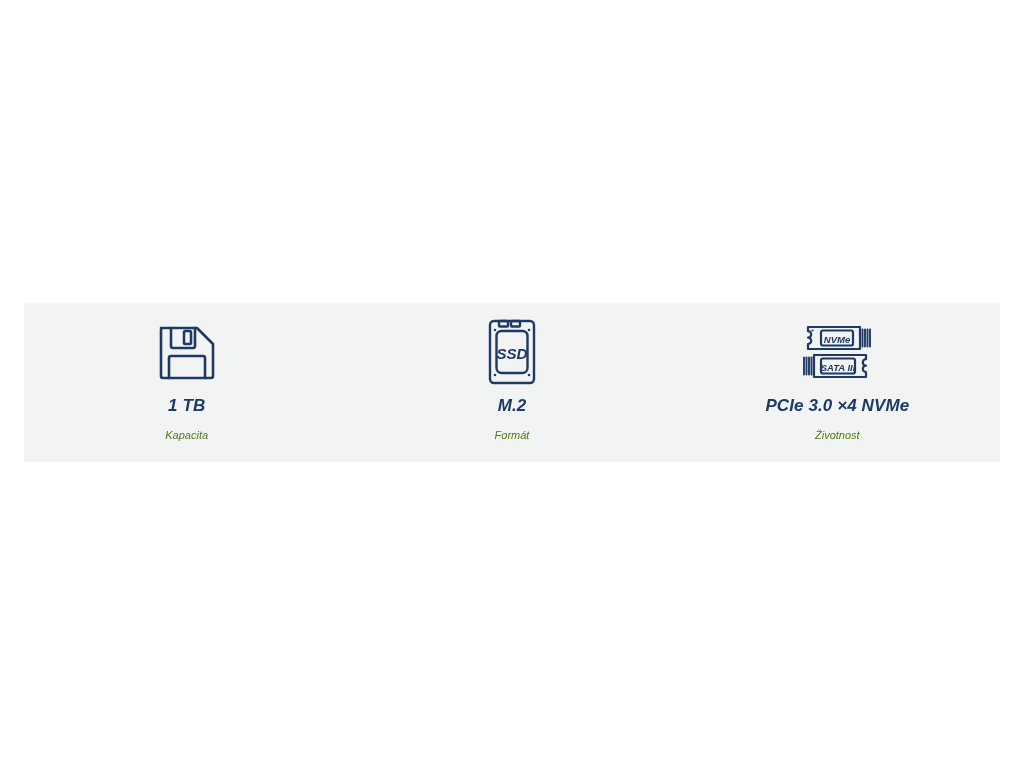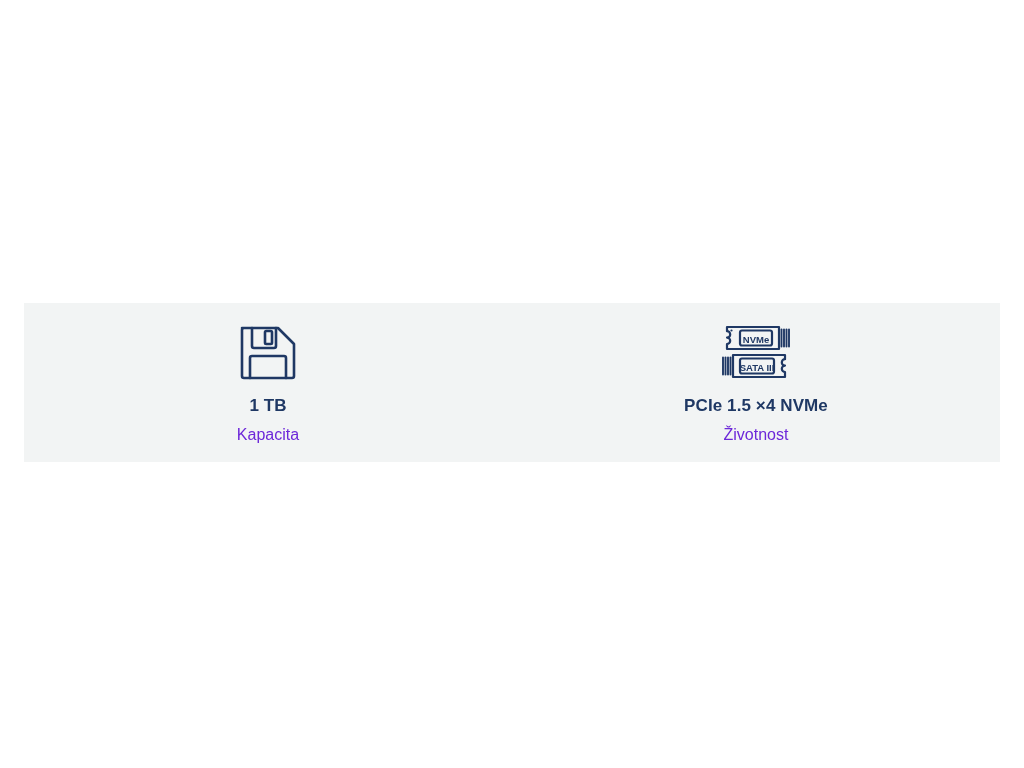--- a/index.html
+++ b/index.html
@@ -34,20 +34,21 @@
     justify-content: space-between;
     box-sizing: border-box;
   }
 
   .spec-item {
     flex: 1 1 0;
     display: flex;
     flex-direction: column;
     align-items: center;
     padding-top: 15px;
+    font-style: italic;
   }
 
   .spec-icon {
     width: 72px;
     height: 68px;
     display: flex;
     align-items: center;
     justify-content: center;
   }
   .spec-icon svg {
@@ -61,23 +62,23 @@
     font-weight: bold;
     color: #1f3864;
     letter-spacing: 0.1px;
     white-space: nowrap;
     text-align: center;
     line-height: 18px;
   }
 
   .spec-label {
     margin-top: 12px;
-    font-size: 16px;
+    font-size: 11px;
     font-weight: normal;
-    color: #6d28d9;
+    color: #4d7c0f;
     white-space: nowrap;
     text-align: center;
     line-height: 16px;
   }
 </style>
 </head>
 <body>
 
 <div class="page">
 
@@ -89,20 +90,37 @@
           <path d="M6 8 h36 l16 16 v32 a2 2 0 0 1 -2 2 H8 a2 2 0 0 1 -2 -2 V10 a2 2 0 0 1 2 -2 z"></path>
           <path d="M16 8 v18 a2 2 0 0 0 2 2 h20 a2 2 0 0 0 2 -2 V8"></path>
           <rect x="29" y="11" width="7" height="13" rx="1.2"></rect>
           <path d="M14 58 V38 a2 2 0 0 1 2 -2 h32 a2 2 0 0 1 2 2 v20"></path>
         </svg>
       </div>
       <div class="spec-value">1 TB</div>
       <div class="spec-label">Kapacita</div>
     </div>
 
+    <div class="spec-item">
+      <div class="spec-icon">
+        <svg width="52" height="68" viewBox="0 0 52 68" fill="none" stroke="#1f3864" stroke-width="2.4" stroke-linecap="round" stroke-linejoin="round">
+          <rect x="4" y="3" width="44" height="62" rx="4"></rect>
+          <rect x="13" y="3" width="9" height="5.5" rx="1"></rect>
+          <rect x="25" y="3" width="9" height="5.5" rx="1"></rect>
+          <rect x="10.5" y="13" width="31" height="42" rx="5"></rect>
+          <circle cx="9" cy="12" r="1.3" fill="#1f3864" stroke="none"></circle>
+          <circle cx="43" cy="12" r="1.3" fill="#1f3864" stroke="none"></circle>
+          <circle cx="9" cy="57" r="1.3" fill="#1f3864" stroke="none"></circle>
+          <circle cx="43" cy="57" r="1.3" fill="#1f3864" stroke="none"></circle>
+          <text x="26" y="40.5" fill="#1f3864" stroke="none" font-family="Liberation Sans, sans-serif" font-size="15" font-weight="bold" text-anchor="middle">SSD</text>
+        </svg>
+      </div>
+      <div class="spec-value">M.2</div>
+      <div class="spec-label">Formát</div>
+    </div>
 
     <div class="spec-item">
       <div class="spec-icon">
         <svg width="72" height="62" viewBox="0 0 72 62" fill="none" stroke="#1f3864" stroke-width="2.2" stroke-linecap="round" stroke-linejoin="round">
 
           <path d="M7 6 h52 v22 H7 v-5 a3.2 3.2 0 0 0 0 -6.4 a3.2 3.2 0 0 0 0 -6.4 z"></path>
           <rect x="20" y="9.5" width="32" height="15" rx="2"></rect>
           <g stroke-width="1.9">
             <path d="M61.5 8.5 v17"></path>
             <path d="M64 8.5 v17"></path>
@@ -116,20 +134,20 @@
           <rect x="20" y="37.5" width="34" height="15" rx="2"></rect>
           <g stroke-width="1.9">
             <path d="M3 36.5 v17"></path>
             <path d="M5.5 36.5 v17"></path>
             <path d="M8 36.5 v17"></path>
             <path d="M10.5 36.5 v17"></path>
           </g>
           <text x="37" y="49.5" fill="#1f3864" stroke="none" font-family="Liberation Sans, sans-serif" font-size="9.5" font-weight="bold" text-anchor="middle">SATA III</text>
         </svg>
       </div>
-      <div class="spec-value">PCIe 1.5 ×4 NVMe</div>
+      <div class="spec-value">PCIe 3.0 ×4 NVMe</div>
       <div class="spec-label">Životnost</div>
     </div>
 
 
 
   </div>
 </div>
 
 </body></html>

